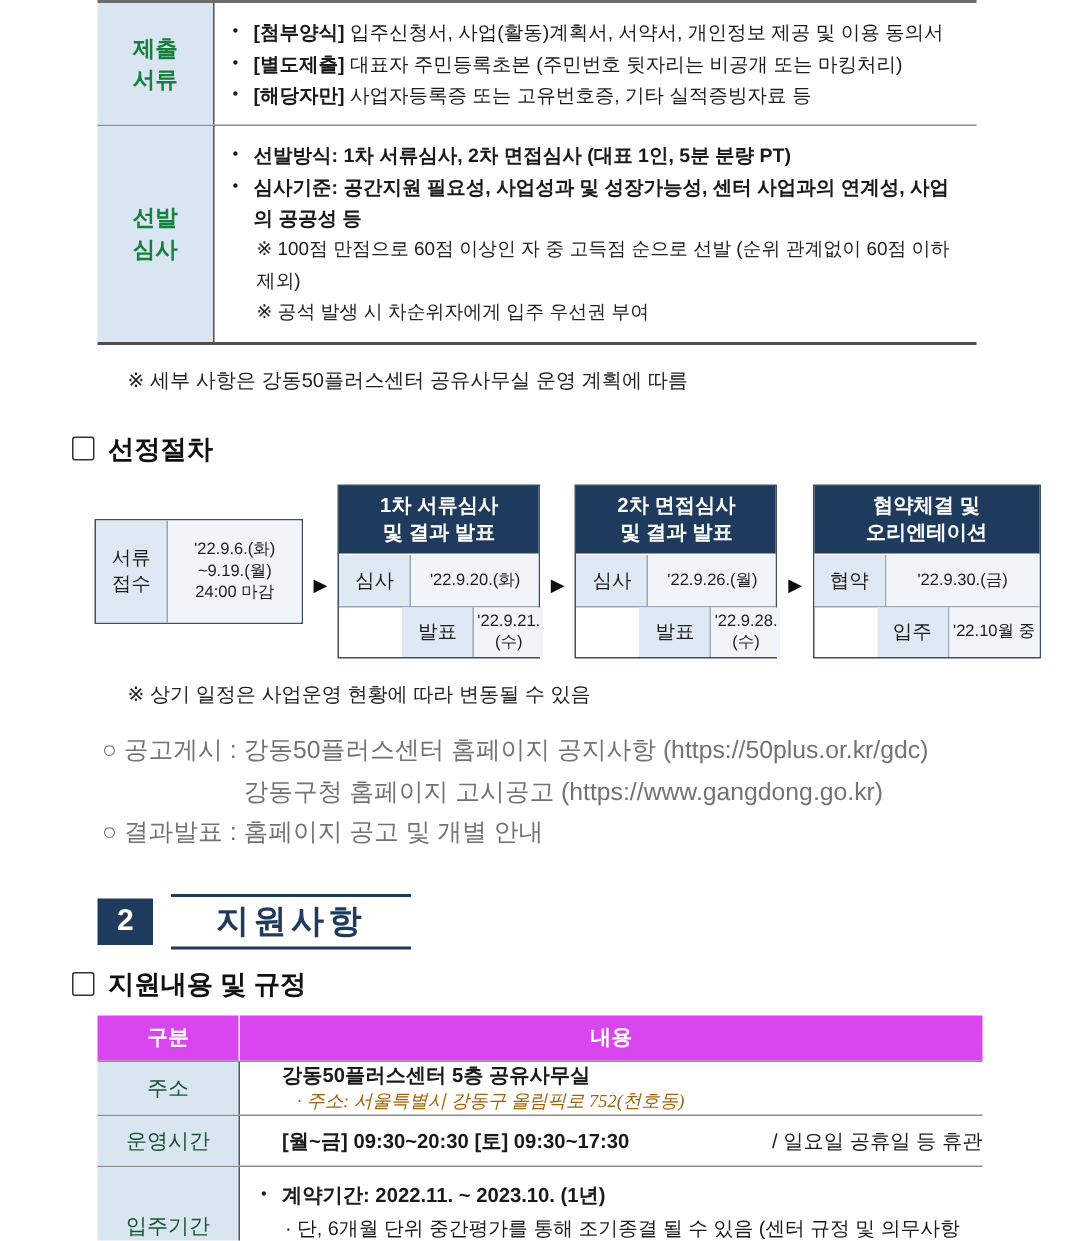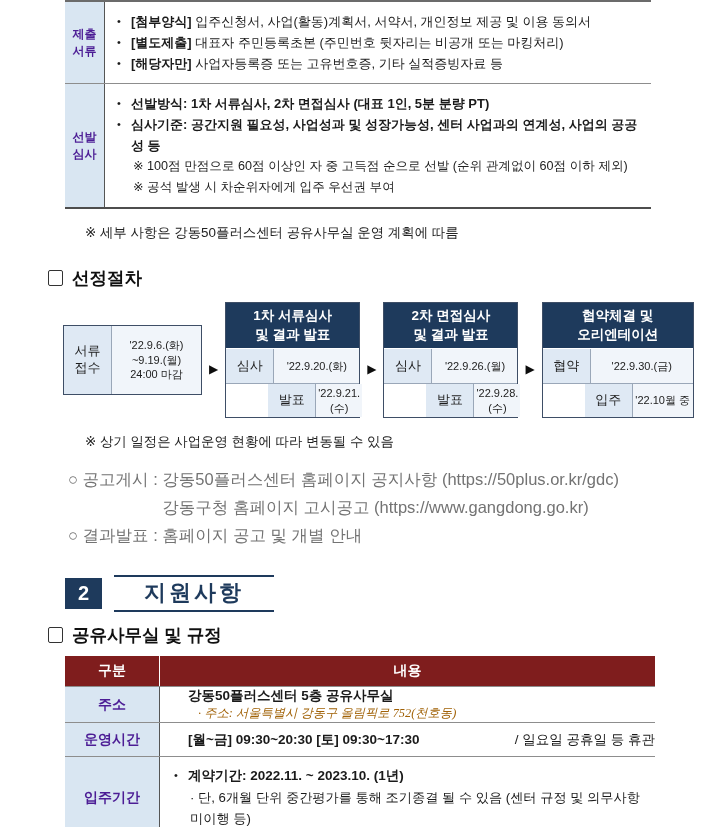--- a/index.html
+++ b/index.html
@@ -15,23 +15,23 @@
 
   
   .doc-table {
     margin: 0 0 0 65px; width: 586px;
     border-top: 2px solid #6b6b6b;
     border-bottom: 2px solid #4d4d4d;
   }
   .doc-row { display: flex; }
   .doc-row + .doc-row { border-top: 1.5px solid #8d8d8d; }
   .doc-label {
-    width: 40px; background: #d9e6f2;
-    display: flex; align-items: center; justify-content: center;
-    font-weight: bold; font-size: 12px; color: #4c1d95;
+    width: 78px; background: #d9e6f2;
+    display: flex; align-items: center; justify-content: center;
+    font-weight: bold; font-size: 15px; color: #15803d;
     border-right: 1.5px solid #555; text-align: center; line-height: 1.4;
   }
   .doc-content { flex: 1; padding: 9px 8px 9px 12px; font-size: 13px; }
   .bullet-line { display: flex; line-height: 1.62; }
   .bullet-dot { width: 14px; flex: 0 0 14px; font-size: 11px; padding-top: 2px; }
   .bullet-tag { font-weight: bold; white-space: pre-wrap; }
   .bullet-rest { white-space: pre-wrap; }
   .note-line { margin-left: 16px; font-size: 12.6px; line-height: 1.66; color: #222; }
 
   .note-std { margin: 15px 0 0 85px; font-size: 13.4px; color: #222; }
@@ -80,27 +80,27 @@
   }
   .section-title {
     margin-left: 12px; color: #1e3a5c; font-size: 22px; font-weight: bold;
     letter-spacing: 3px; padding: 1px 30px 2px 30px;
     border-top: 2.5px solid #1e3a5c; border-bottom: 2.5px solid #1e3a5c;
   }
   .sq-heading.tight { margin-top: 11px; }
 
   
   .sup-table { margin: 9px 0 0 65px; width: 590px; border-bottom: 2px solid #4d4d4d; }
-  .sup-header { display: flex; background: #7f1d1d; color: #fff; font-weight: bold; font-size: 14px; height: 30px; }
+  .sup-header { display: flex; background: #d946ef; color: #fff; font-weight: bold; font-size: 14px; height: 30px; }
   .sup-header .c1 { width: 95px; flex: 0 0 95px; display: flex; align-items: center; justify-content: center; border-right: 1px solid #fff; }
   .sup-header .c2 { flex: 1; display: flex; align-items: center; justify-content: center; }
   .sup-row { display: flex; border-top: 1px solid #8d8d8d; }
   .sup-row:first-of-type { border-top: none; }
   .sup-label {
-    width: 95px; flex: 0 0 95px; background: #d9e6f2; font-weight: bold; font-size: 14px; color: #4c1d95;
+    width: 95px; flex: 0 0 95px; background: #d9e6f2; font-weight: normal; font-size: 14px; color: #14532d;
     display: flex; align-items: center; justify-content: center; border-right: 1.5px solid #555; text-align: center;
   }
   .sup-cell { flex: 1; font-size: 13.5px; }
   .sup-cell.center { display: flex; align-items: center; justify-content: space-between; flex-wrap: wrap; padding-left: 28px; }
   .sup-cell.left { padding: 8px 10px 8px 14px; }
   .h31 { min-height: 31px; } .h34b { min-height: 34px; } .h50 { min-height: 50px; }
   .b { font-weight: bold; }
   .addr-sub { font-style: italic; font-size: 12.3px; color: #a16207; margin-left: 10px; font-family: "Liberation Serif", serif; }
   .sub-line { margin-left: 16px; line-height: 1.62; font-size: 13.2px; }
 </style>
@@ -223,21 +223,21 @@
   </div>
 </div>
 
 <div class="section-head">
   <div class="section-num">2</div>
   <div class="section-title">지원사항</div>
 </div>
 
 <div class="sq-heading tight">
   <span class="sq-box"></span>
-  <span>공유사무실 및 규정</span>
+  <span>지원내용 및 규정</span>
 </div>
 
 <div class="sup-table">
   <div class="sup-header">
     <div class="c1">구분</div>
     <div class="c2">내용</div>
   </div>
   <div class="sup-row h31">
     <div class="sup-label">주소</div>
     <div class="sup-cell center">

